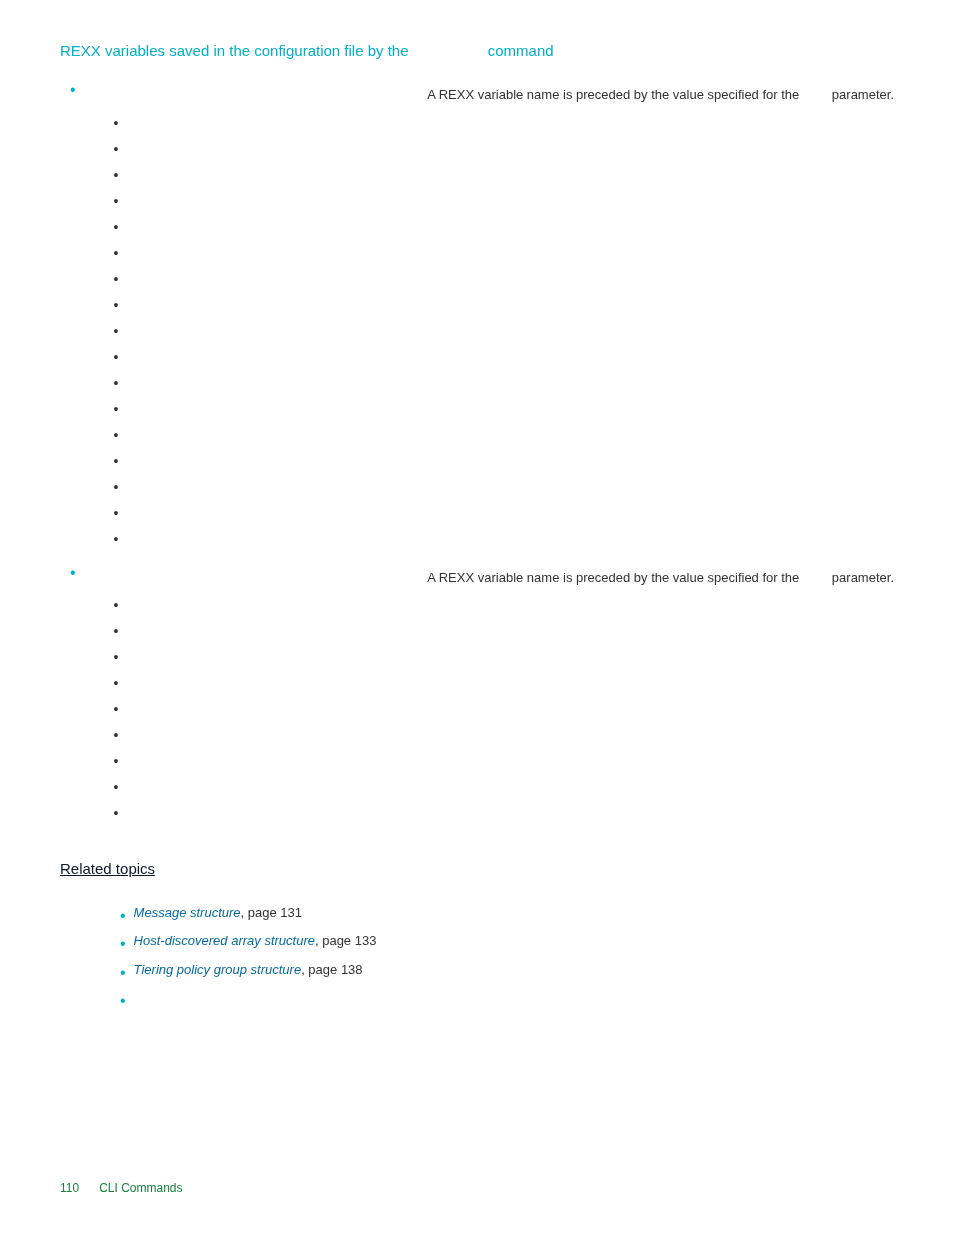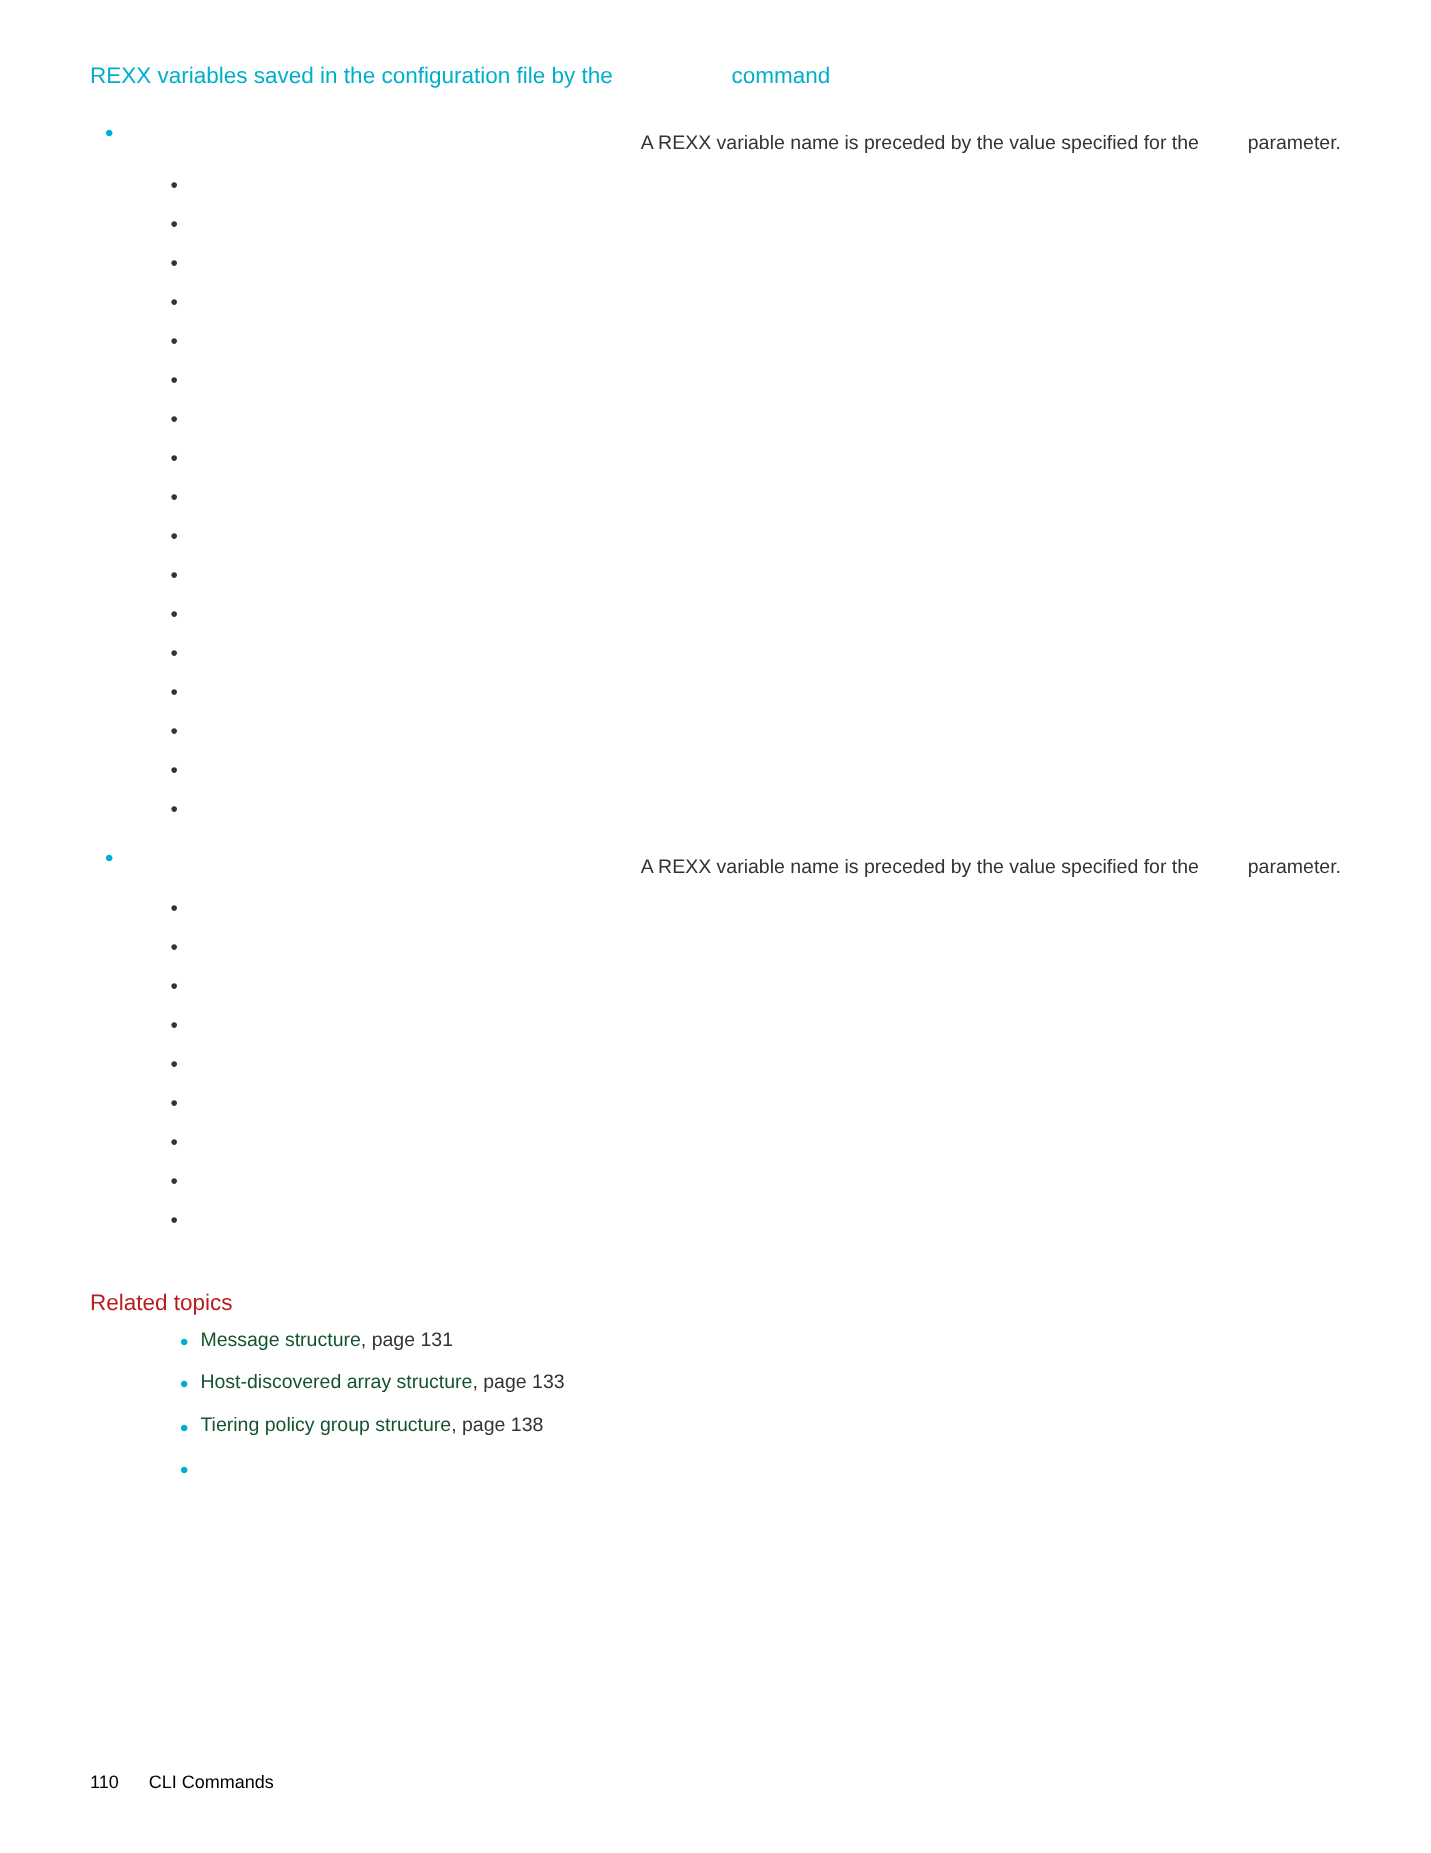--- a/index.html
+++ b/index.html
@@ -76,25 +76,26 @@
 
     .param-note {
       margin-left: 30px;
       margin-top: 6px;
       margin-bottom: 8px;
       line-height: 1.5;
       text-align: right;
     }
 
     .related-topics-heading {
-      color: #b91c1c;
+      color: #0f172a;
       font-size: 15px;
       font-weight: normal;
       margin-top: 30px;
-      margin-bottom: 8px;
+      margin-bottom: 28px;
+      text-decoration: underline;
     }
 
     .related-list {
       margin-left: 60px;
     }
 
     .related-item {
       display: flex;
       align-items: flex-start;
       margin-bottom: 6px;
@@ -102,34 +103,35 @@
 
     .related-bullet {
       color: #00aecd;
       font-size: 16px;
       margin-right: 8px;
       flex-shrink: 0;
       line-height: 1.4;
     }
 
     .related-link {
-      color: #14532d;
+      color: #0369a1;
       text-decoration: none;
+      font-style: italic;
     }
 
     .related-page {
       color: #333333;
     }
 
     .footer {
       position: absolute;
       bottom: 40px;
       left: 60px;
       font-size: 12px;
-      color: #000000;
+      color: #15803d;
     }
   </style>
 </head>
 <body>
 
 <div class="page-title">
   <span>REXX variables saved in the configuration file by the</span>
   &nbsp;&nbsp;&nbsp;&nbsp;&nbsp;&nbsp;&nbsp;&nbsp;&nbsp;&nbsp;&nbsp;&nbsp;&nbsp;&nbsp;&nbsp;&nbsp;&nbsp;
   <span style="color:#00aecd;">command</span>
 </div>

